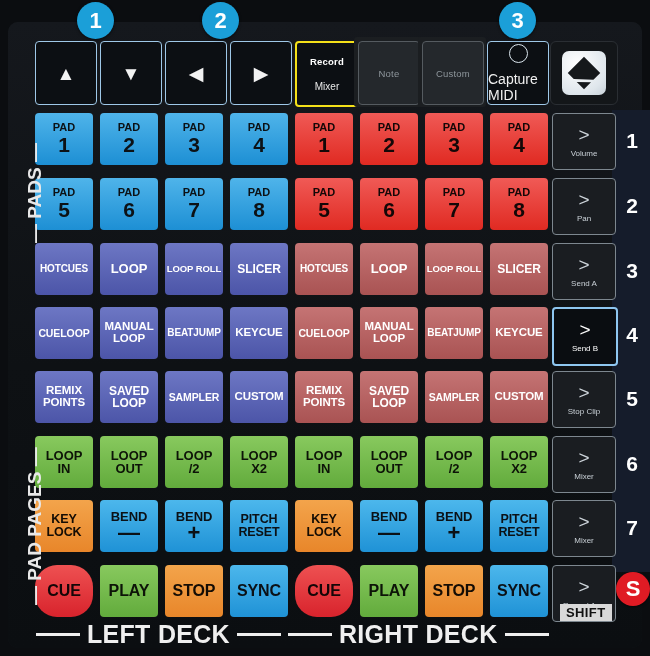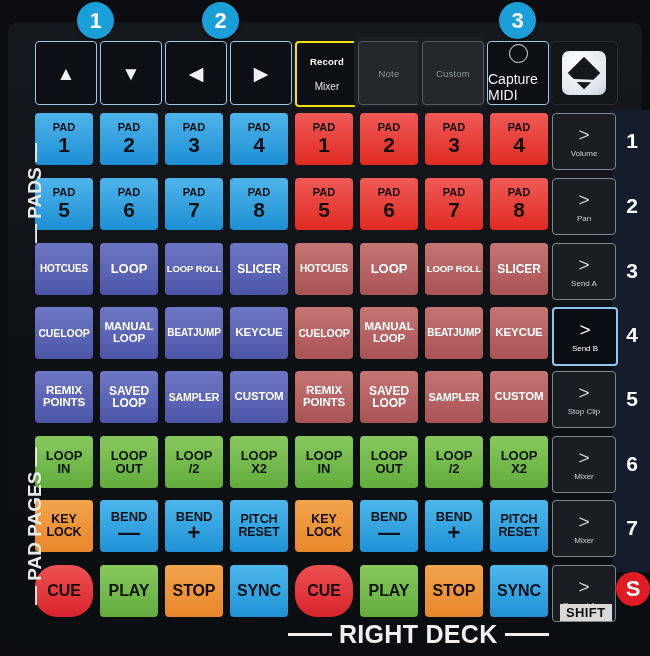--- a/index.html
+++ b/index.html
@@ -462,20 +462,25 @@
           <path d="M5.5 5.5 H28.5 V15.2 L14.0 28.5 H5.5 Z" fill="#15181b"></path>
           <path d="M28.5 18.6 V28.5 H18.2 Z" fill="#15181b"></path>
         </g>
       </svg>
     </div>
   </div>
 
   <div class="vlabel" style="left:24px;top:243px;font-size:19px;transform:rotate(-90deg);">— PADS —</div>
   <div class="vlabel" style="left:24px;top:605px;font-size:19px;transform:rotate(-90deg);">— PAD PAGES —</div>
 
+  <div class="deck" style="left:36px;">
+    <span class="dash" style="width:44px;"></span>
+    <span>LEFT DECK</span>
+    <span class="dash" style="width:44px;"></span>
+  </div>
   <div class="deck" style="left:288px;">
     <span class="dash" style="width:44px;"></span>
     <span>RIGHT DECK</span>
     <span class="dash" style="width:44px;"></span>
   </div>
 
   <div class="shift">SHIFT</div>
 
 </div>
 

